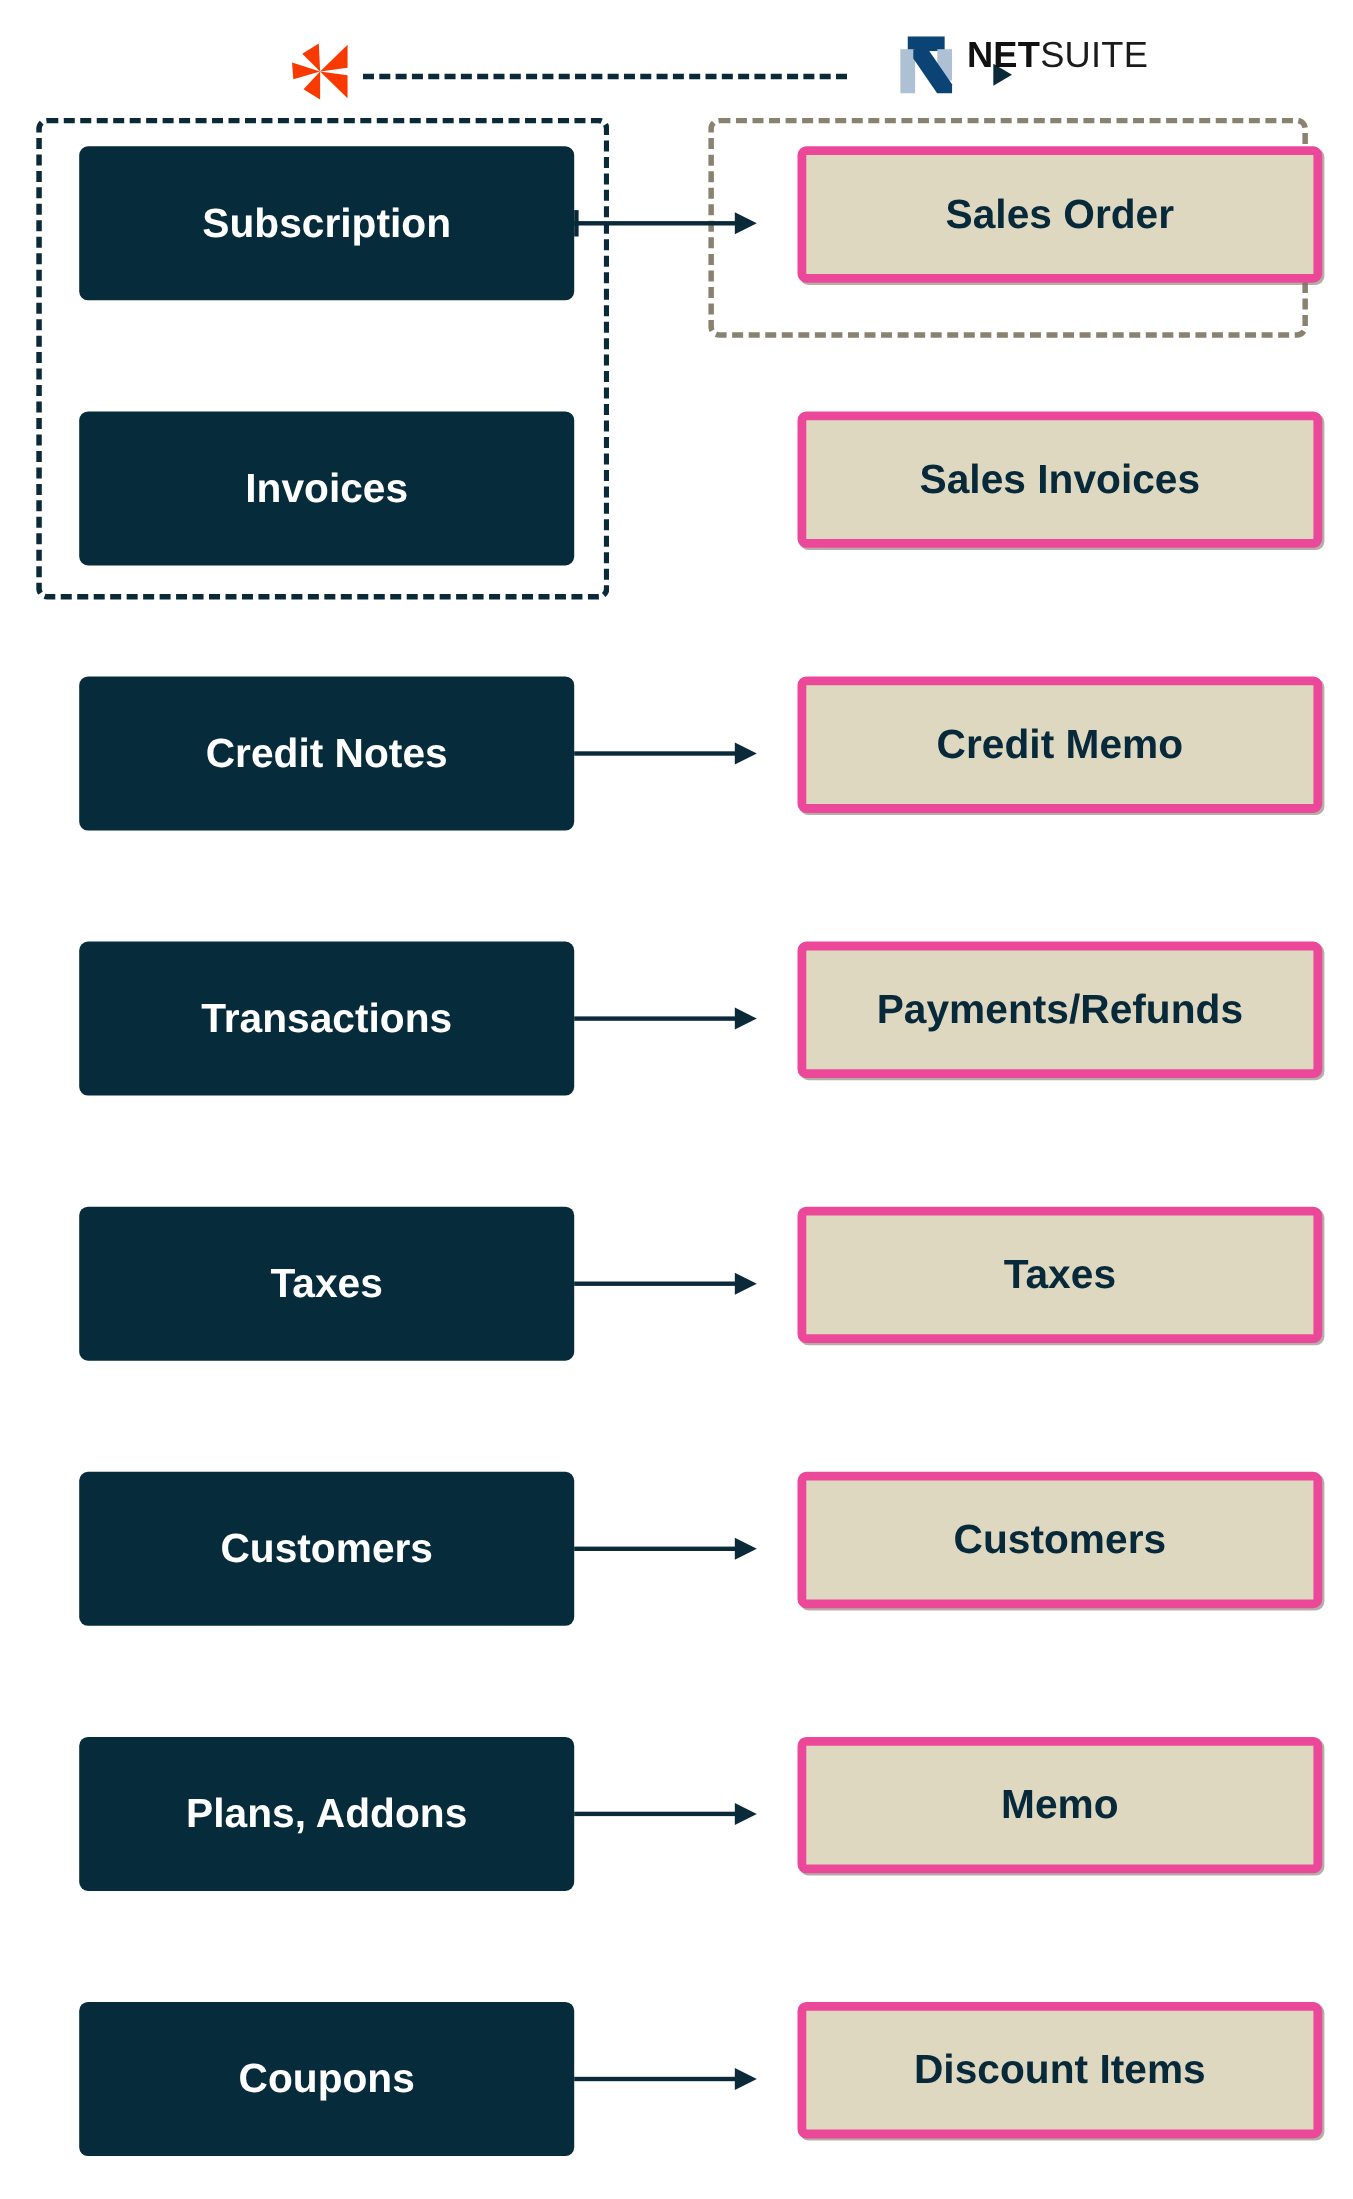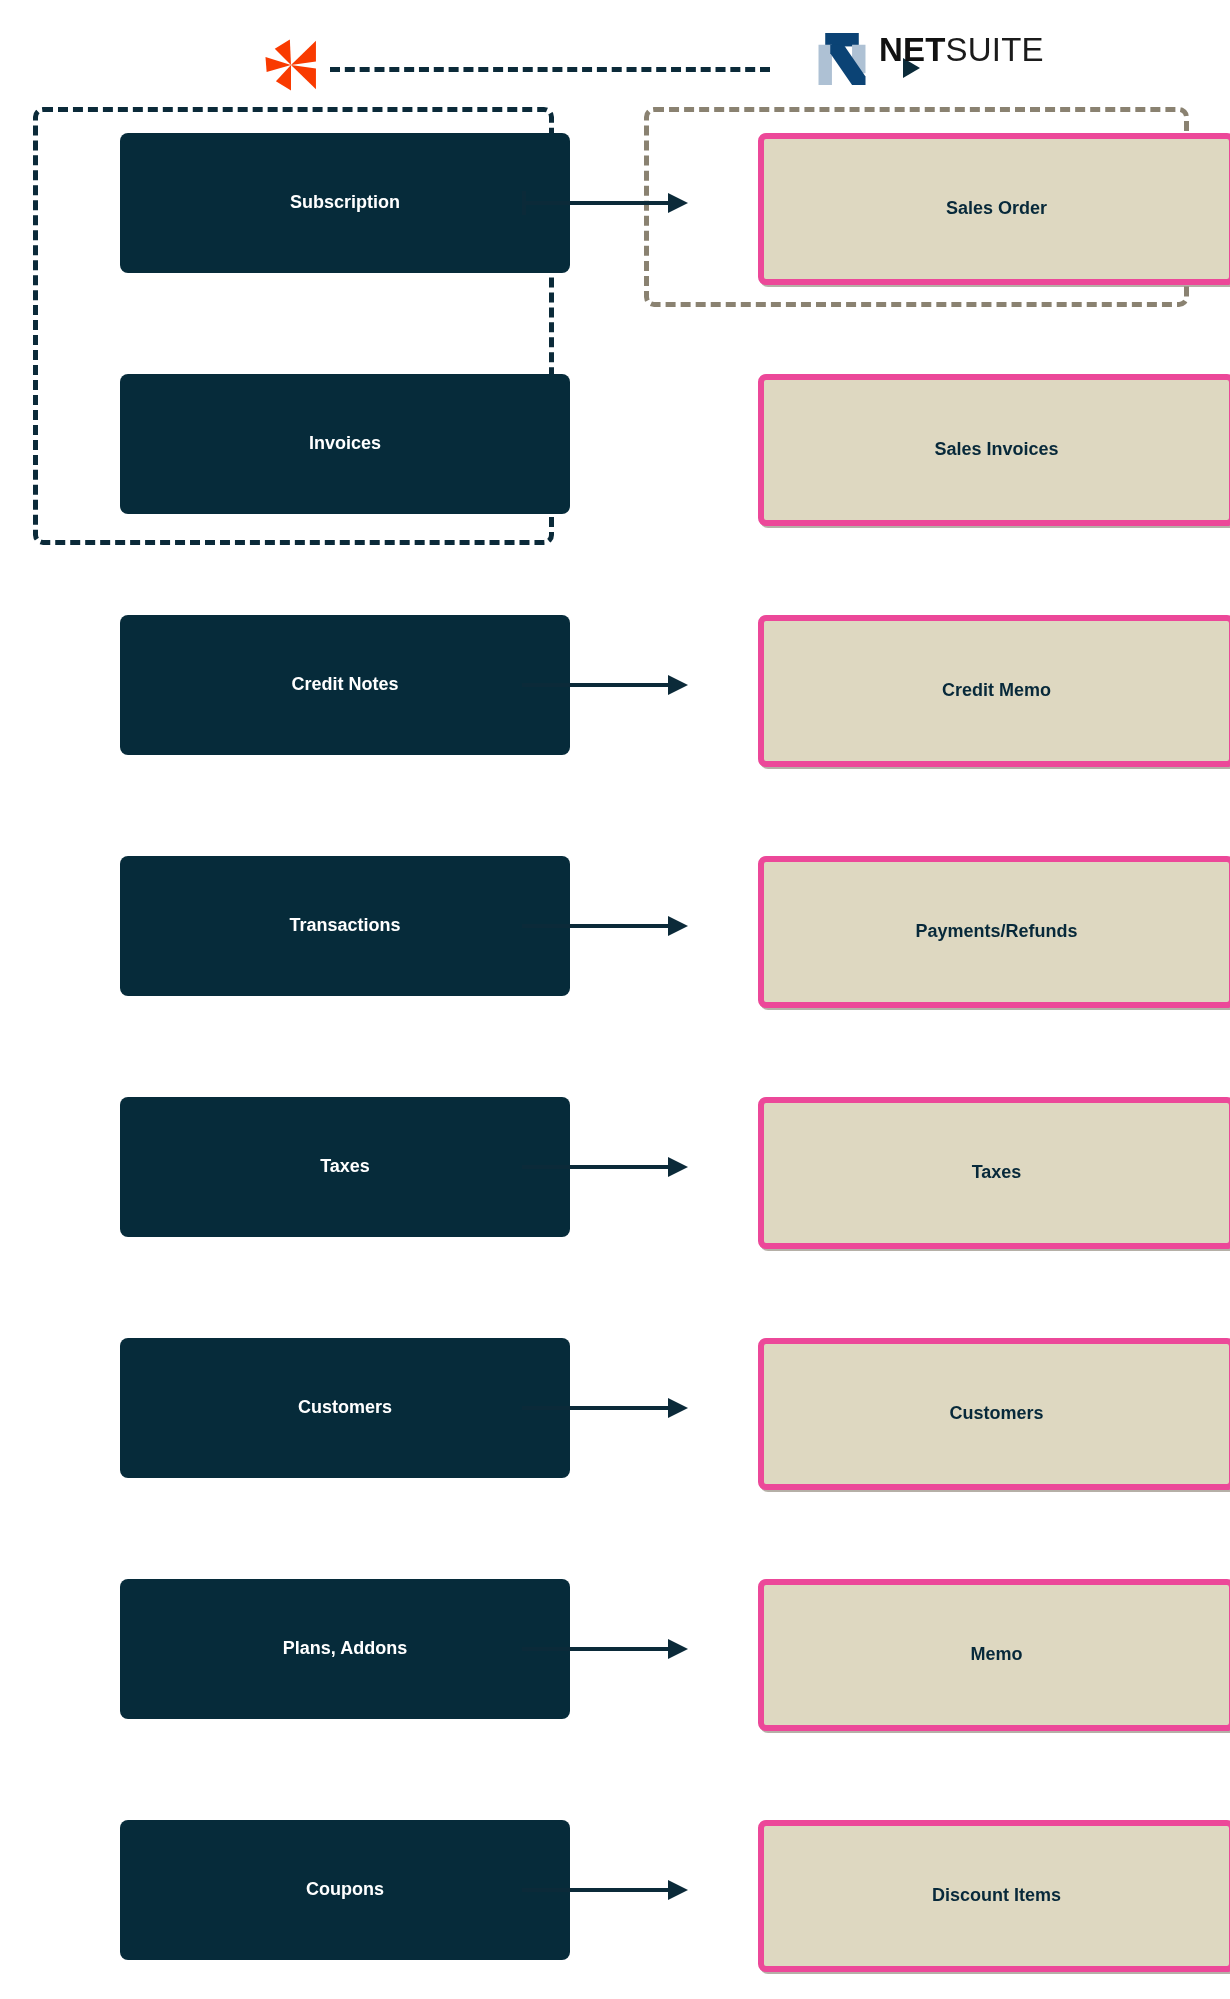--- a/index.html
+++ b/index.html
@@ -114,39 +114,38 @@
 
   .node {
     position: absolute;
     box-sizing: border-box;
     display: flex;
     align-items: center;
     justify-content: center;
     border-radius: 8px;
     text-align: center;
     font-weight: 700;
-    font-size: 18px;
+    font-size: 37px;
     line-height: 1.2;
     padding: 0 14px;
-    margin-left: 48px;
   }
   .node.left {
     left: 72px;
     width: 450px;
     height: 140px;
     background: #062b3a;
     color: #ffffff;
   }
   .node.right {
-    left: 710px;
+    left: 725px;
     width: 477px;
-    height: 152px;
+    height: 124px;
     background: #ded8c1;
     color: #07293a;
-    border: 6px solid #ec4899;
+    border: 8px solid #ec4899;
     box-shadow: 2px 2px 0 rgba(120,112,94,0.55);
   }
 
   
   .connector {
     position: absolute;
     left: 522px;
     width: 172px;
     height: 24px;
   }

